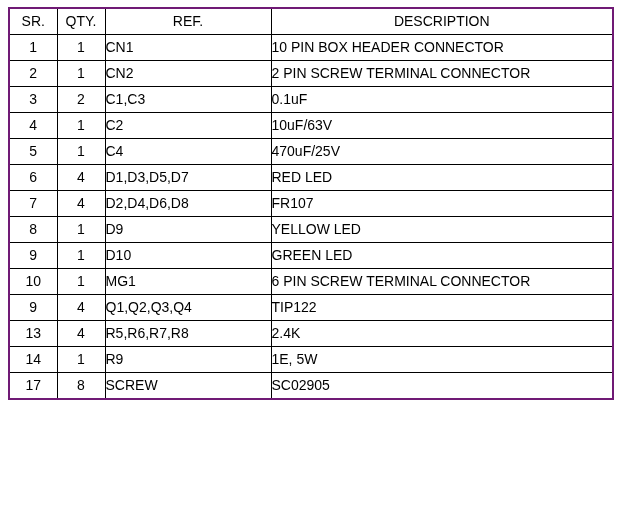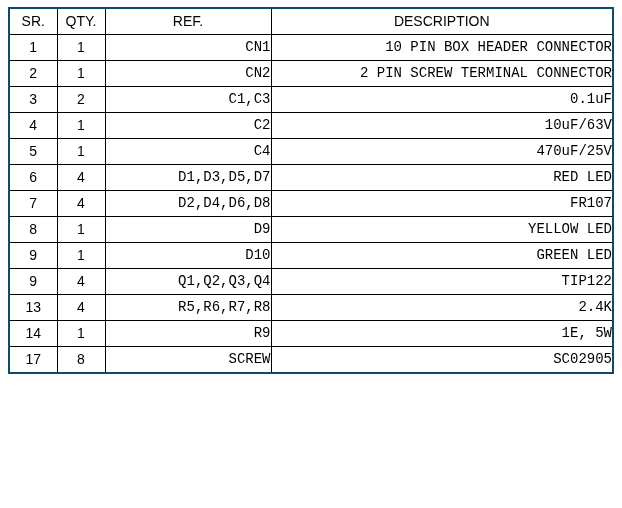--- a/index.html
+++ b/index.html
@@ -18,21 +18,21 @@
     position: absolute;
     left: 8px;
     top: 7px;
     width: 604px;
     height: 494px;
   }
   table.bom {
     border-collapse: collapse;
     width: 604px;
     table-layout: fixed;
-    border: 2px solid #0c4a6e;
+    border: 2px solid #701a75;
   }
   table.bom td, table.bom th {
     border: 1px solid #000;
     font-size: 14px;
     font-weight: normal;
     height: 25px;
     padding: 0;
     line-height: 25px;
     vertical-align: middle;
     white-space: nowrap;
@@ -43,21 +43,21 @@
   col.c-qty  { width: 48px; }
   col.c-ref  { width: 166px; }
   col.c-desc { width: 342px; }
 
   .head td {
     text-align: center;
     height: 27px;
     line-height: 27px;
   }
   .cell-center { text-align: center; }
-  .cell-left   { text-align: right; padding-left: 5px; font-family: Liberation Mono, monospace; }
+  .cell-left   { text-align: left; padding-left: 5px; }
 </style>
 </head>
 <body>
 
 <div class="sheet">
   <table class="bom">
     <colgroup>
       <col class="c-sr">
       <col class="c-qty">
       <col class="c-ref">
@@ -118,20 +118,26 @@
           <td class="cell-left">D9</td>
           <td class="cell-left">YELLOW LED</td>
         </tr>
         <tr>
           <td class="cell-center">9</td>
           <td class="cell-center">1</td>
           <td class="cell-left">D10</td>
           <td class="cell-left">GREEN LED</td>
         </tr>
         <tr>
+          <td class="cell-center">10</td>
+          <td class="cell-center">1</td>
+          <td class="cell-left">MG1</td>
+          <td class="cell-left">6 PIN SCREW TERMINAL CONNECTOR</td>
+        </tr>
+        <tr>
           <td class="cell-center">9</td>
           <td class="cell-center">4</td>
           <td class="cell-left">Q1,Q2,Q3,Q4</td>
           <td class="cell-left">TIP122</td>
         </tr>
         <tr>
           <td class="cell-center">13</td>
           <td class="cell-center">4</td>
           <td class="cell-left">R5,R6,R7,R8</td>
           <td class="cell-left">2.4K</td>

